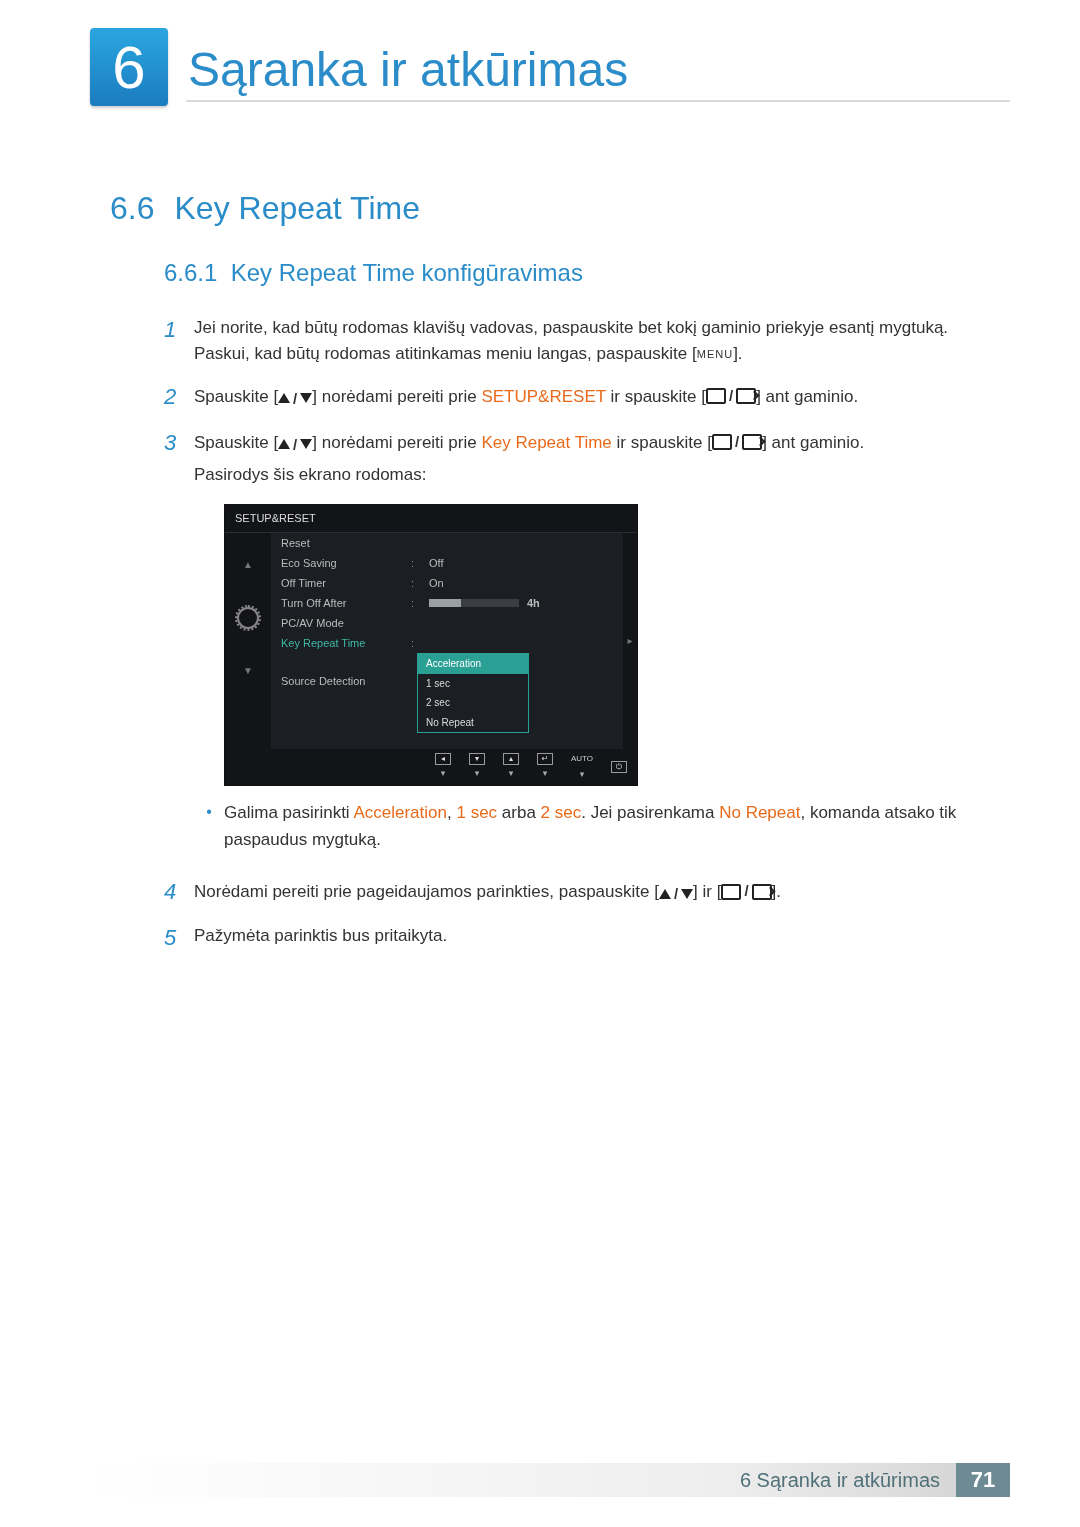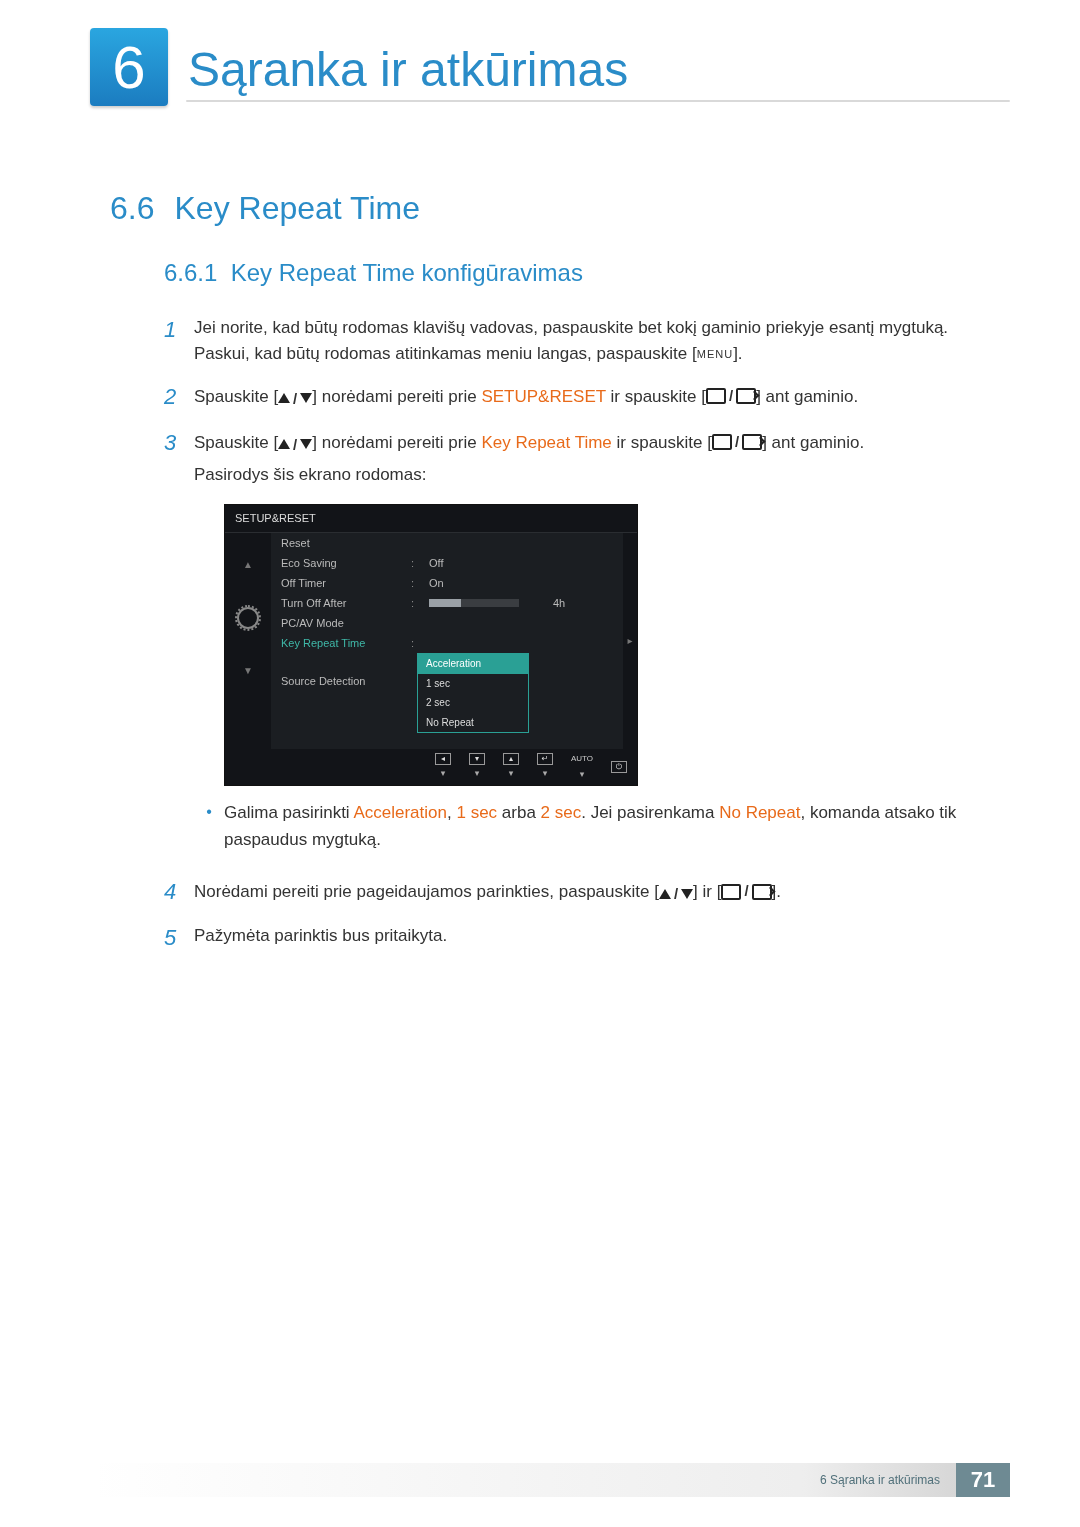--- a/index.html
+++ b/index.html
@@ -272,21 +272,21 @@
     justify-content:flex-end;
     align-items:stretch;
   }
   .footer-left {
     flex:1;
     background: linear-gradient(to right, rgba(140,140,140,0) 0%, rgba(140,140,140,0.15) 100%);
   }
   .footer-text {
     background: linear-gradient(to right, rgba(140,140,140,0.15), rgba(140,140,140,0.35));
     color:#50707a;
-    font-size:12px;
+    font-size:20px;
     padding:0 16px;
     display:flex;align-items:center;
   }
   .footer-page {
     width:54px;
     background:#6e8a93;
     color:#fff;
     font-size:22px;
     font-weight:bold;
     display:flex;align-items:center;justify-content:center;
@@ -373,21 +373,21 @@
                     <span class="lbl">Off Timer</span>
                     <span class="col">:</span>
                     <span class="val">On</span>
                   </div>
                 <div class="osd-row">
                     <span class="lbl">Turn Off After</span>
                     <span class="col">:</span>
                     <span class="bar">
                       <span class="fill"></span>
                     </span>
-                    <span class="val" style="margin-left:26px;">4h</span>
+                    <span class="val" style="margin-left:0;font-weight:bold;">4h</span>
                   </div>
                 <div class="osd-row">
                     <span class="lbl">PC/AV Mode</span>
                   </div>
                 <div class="osd-row hl">
                     <span class="lbl">Key Repeat Time</span>
                     <span class="col">:</span>
                   </div>
                 <div class="osd-drop">
                   <div class="opt sel">Acceleration</div>

